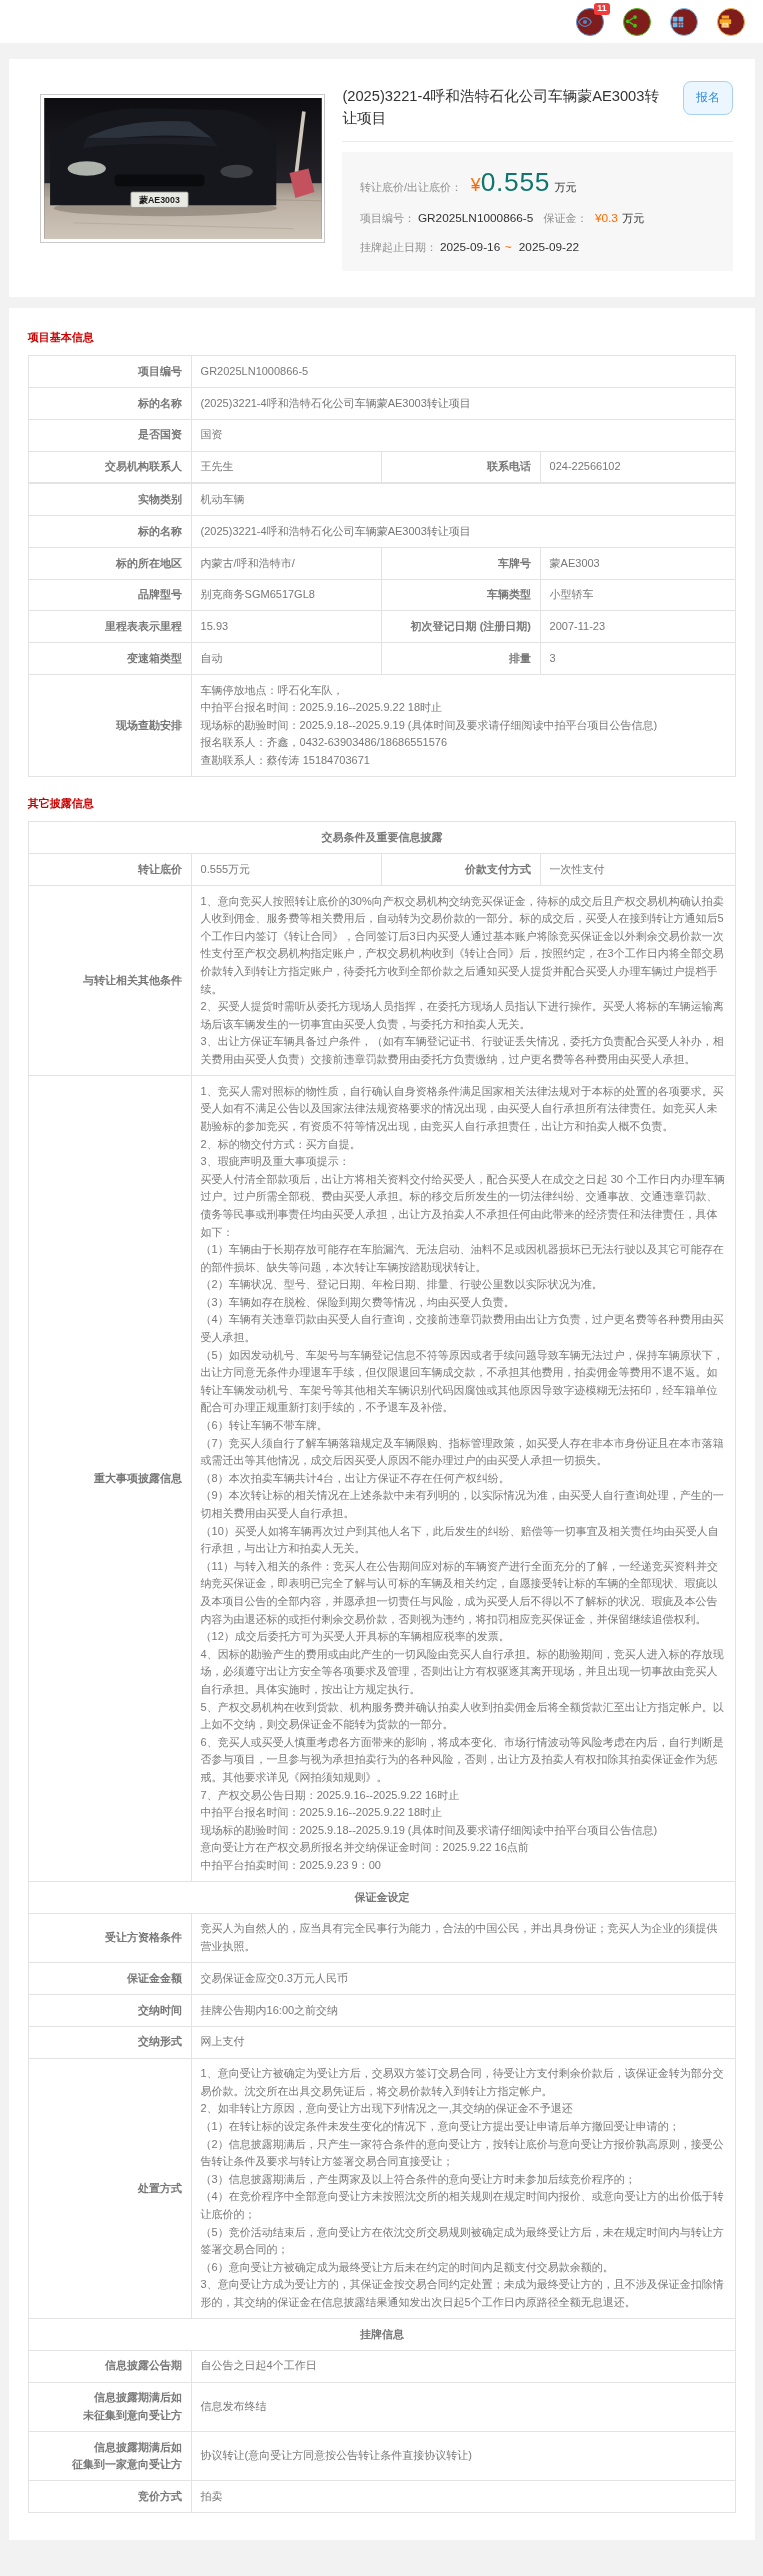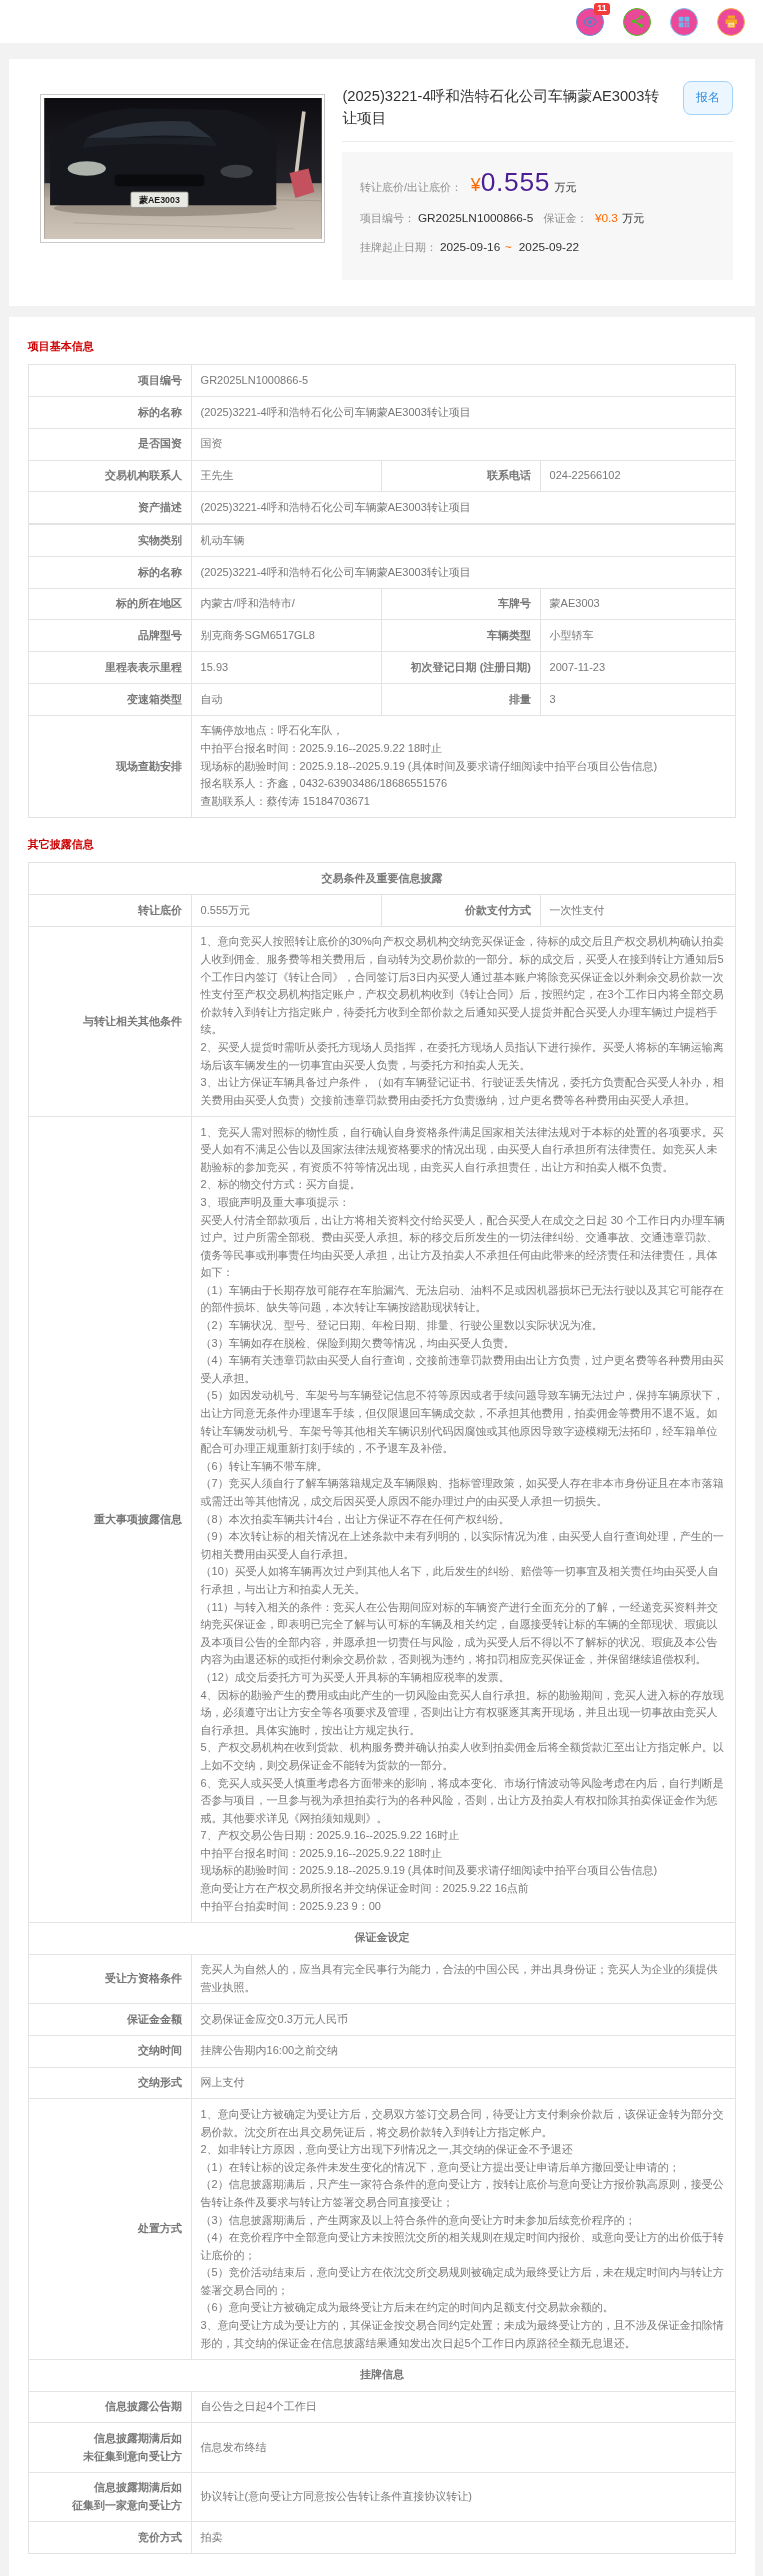--- a/index.html
+++ b/index.html
@@ -1,45 +1,45 @@
 <!DOCTYPE html>
 <html style="font-size:11.8px"><head>
 <meta charset="utf-8">
 <style>
   * { margin:0; padding:0; box-sizing:border-box; }
   html,body { background:#f2f2f2; }
   body { width:764px; font-family:"Liberation Sans","DejaVu Sans",sans-serif; color:#333; }
 
   
   .topbar { background:#fff; height:43px; display:flex; justify-content:flex-end; align-items:center; gap:19px; padding-right:19px; }
-  .icon-btn { width:28px; height:28px; border-radius:50%; border:1.5px solid; background:#ec4899; display:flex; align-items:center; justify-content:center; position:relative; cursor:pointer; }
+  .icon-btn { width:28px; height:28px; border-radius:50%; border:1.5px solid; background:#7f1d1d; display:flex; align-items:center; justify-content:flex-start; position:relative; cursor:pointer; }
   .icon-btn.c-blue   { border-color:#5b8fd6; }
   .icon-btn.c-green  { border-color:#49c01d; }
   .icon-btn.c-lblue  { border-color:#7ec2f0; }
   .icon-btn.c-orange { border-color:#f5b04a; }
   .badge { position:absolute; top:-5.1px; right:-7.3px; background:#f23c3c; color:#fff; font-size:8.8px; line-height:11.8px; padding:0 3.7px; border-radius:2.9px; font-weight:bold; }
 
   .gap-strip { height:16px; }
 
   
   .card { background:#fff; margin:0 8.8px; }
   .card-head { padding:22px 22px 26.4px 31px; display:flex; align-items:flex-start; }
   .photo-frame { border:0.7px solid #c9c9c9; background:#fff; padding:2.9px; width:285px; flex:none; margin-top:13.2px; }
   .photo-frame svg { display:block; }
   .head-right { flex:1; margin-left:17.6px; min-width:0; }
   .title-row { display:flex; justify-content:space-between; align-items:flex-start; }
   .proj-title { font-size:14.7px; font-weight:500; color:#333; line-height:22px; padding-top:4.4px; max-width:323px; }
   .apply-btn { flex:none; margin-left:10.3px; border:0.7px solid #a7d1f5; background:#ecf6ff; color:#2b8ae2; font-size:11.8px; padding:8px 12.5px; border-radius:8px; cursor:pointer; font-family:inherit; }
   .title-divider { border:none; border-top:0.7px solid #ebebeb; margin:11.8px 0 10.3px; }
   .price-box { background:#f7f7f7; padding:14.7px 17.6px 16px; }
   .price-line { display:flex; align-items:baseline; margin-bottom:13.2px; }
-  .price-line:last-child { margin-bottom:9px; }
+  .price-line:last-child { margin-bottom:0; }
   .p-label { color:#919191; font-size:11px; }
   .p-cny { color:#ff6a00; font-size:17.6px; margin-left:8.8px; }
-  .p-big { color:#4c1d95; font-size:26.4px; letter-spacing:0.7px; }
+  .p-big { color:#0f766e; font-size:26.4px; letter-spacing:0.7px; }
   .p-unit { color:#333; font-size:11px; margin-left:4.4px; }
   .p-val { color:#333; font-size:11.8px; margin-left:2.9px; }
   .p-orange { color:#ff6a00; font-size:11.8px; margin-left:7.3px; }
   .p-tilde { color:#ff6a00; font-size:11.8px; margin:0 4.4px; }
   .p-label2 { color:#919191; font-size:11px; margin-left:10.3px; }
 
   
   .card-detail { padding:17.6px 19px 26.4px; }
   .sec-title { color:#cc0001; font-size:11px; font-weight:bold; margin:19px 0 10.3px; }
   .sec-title.first { margin-top:4.4px; }
@@ -180,24 +180,20 @@
     <tr>
       <td class="lbl">是否国资</td>
       <td colspan="3">国资</td>
     </tr>
     <tr>
       <td class="lbl">交易机构联系人</td>
       <td>王先生</td>
       <td class="lbl">联系电话</td>
       <td>024-22566102</td>
     </tr>
-    <tr>
-      <td class="lbl">资产描述</td>
-      <td colspan="3">(2025)3221-4呼和浩特石化公司车辆蒙AE3003转让项目</td>
-    </tr>
   </tbody>
     </table>
 
   <table class="info">
     <colgroup>
         <col style="width:163px">
         <col style="width:190px">
         <col style="width:159px">
         <col>
       </colgroup>

